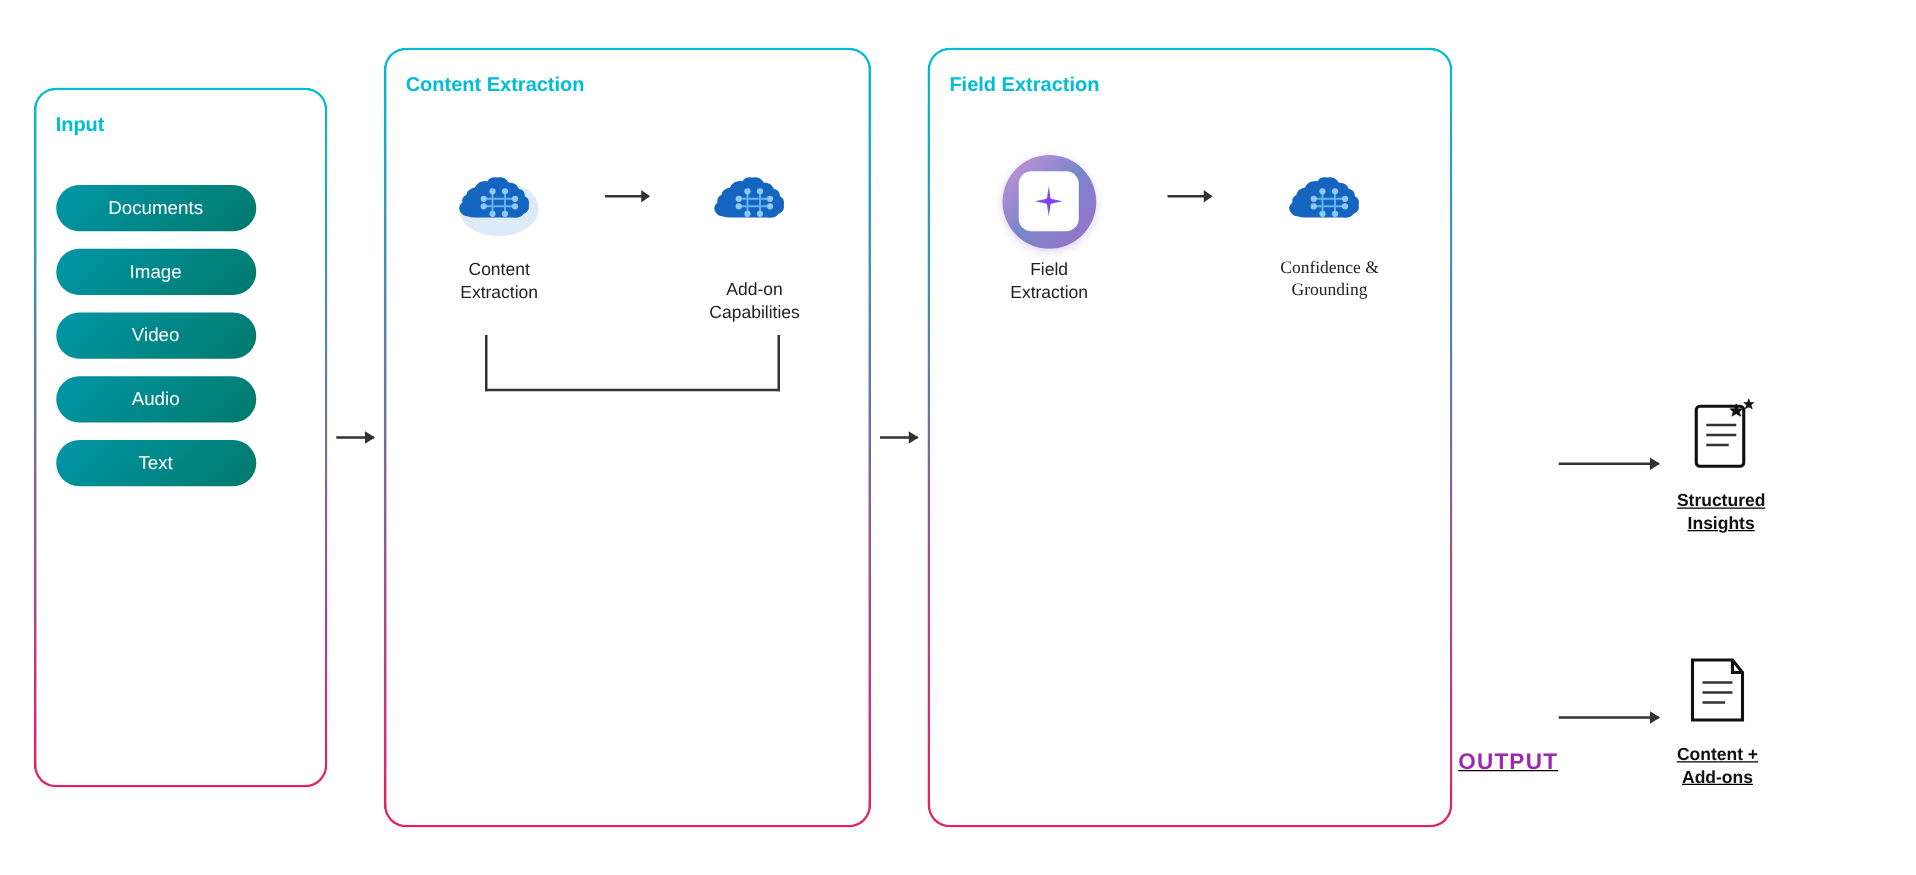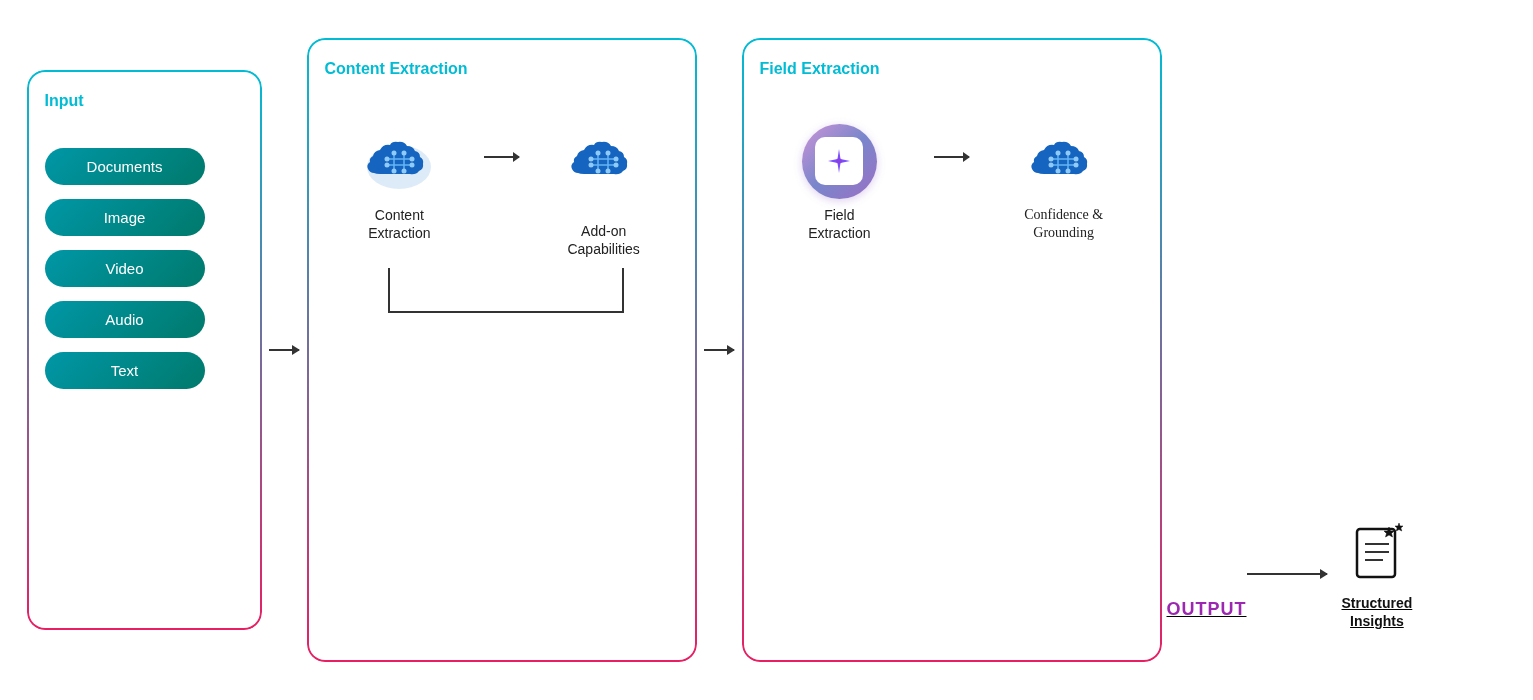--- a/index.html
+++ b/index.html
@@ -428,17 +428,37 @@
 
               <path d="M42 8 L43.5 12 L47 12 L44.5 14.5 L45.5 18 L42 16 L38.5 18 L39.5 14.5 L37 12 L40.5 12 Z" fill="#111" stroke="#111" stroke-width="0.5"></path>
               <path d="M52 4 L53 7 L56 7 L53.8 9 L54.8 12 L52 10.5 L49.2 12 L50.2 9 L48 7 L51 7 Z" fill="#111" stroke="#111" stroke-width="0.5"></path>
             </svg>
           </div>
           <span class="output-item-label" style="white-space:pre-line;">Structured
 Insights</span>
         </div>
       </div>
 
+      <div style="display:flex;align-items:center;gap:15px;">
+        <div style="width:80px;height:2px;background:#333;position:relative;">
+          <div style="position:absolute;right:-1px;top:-4px;border-left:8px solid #333;border-top:5px solid transparent;border-bottom:5px solid transparent;"></div>
+        </div>
+        <div style="display:flex;flex-direction:column;align-items:center;gap:6px;">
+
+          <div>
+            <svg width="60" height="65" viewBox="0 0 60 65" fill="none">
+
+              <path d="M10 10 L42 10 L50 20 L50 58 L10 58 Z" fill="white" stroke="#111" stroke-width="2.5"></path>
+              <path d="M42 10 L42 20 L50 20" fill="none" stroke="#111" stroke-width="2.5"></path>
+              <line x1="18" y1="28" x2="42" y2="28" stroke="#333" stroke-width="2"></line>
+              <line x1="18" y1="36" x2="42" y2="36" stroke="#333" stroke-width="2"></line>
+              <line x1="18" y1="44" x2="36" y2="44" stroke="#333" stroke-width="2"></line>
+            </svg>
+          </div>
+          <span class="output-item-label" style="white-space:pre-line;">Content +
+Add-ons</span>
+        </div>
+      </div>
 
     </div>
   </div>
 
 </div>
 
 </body></html>

